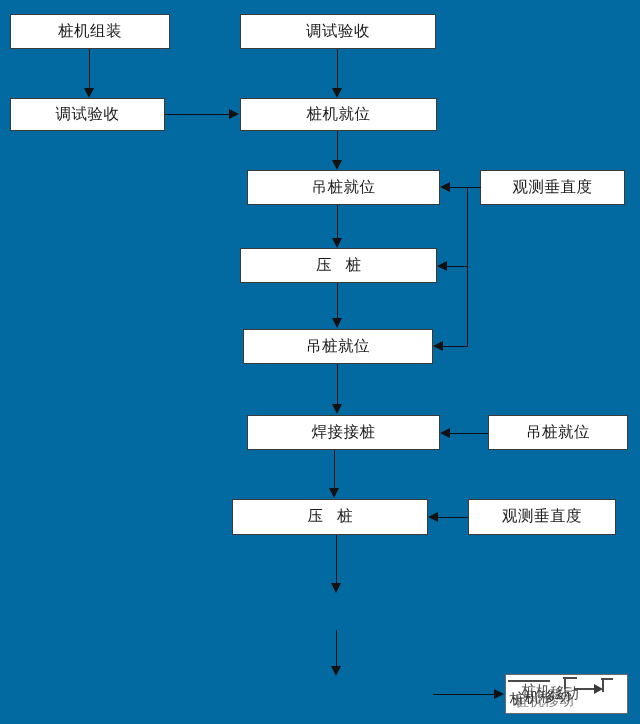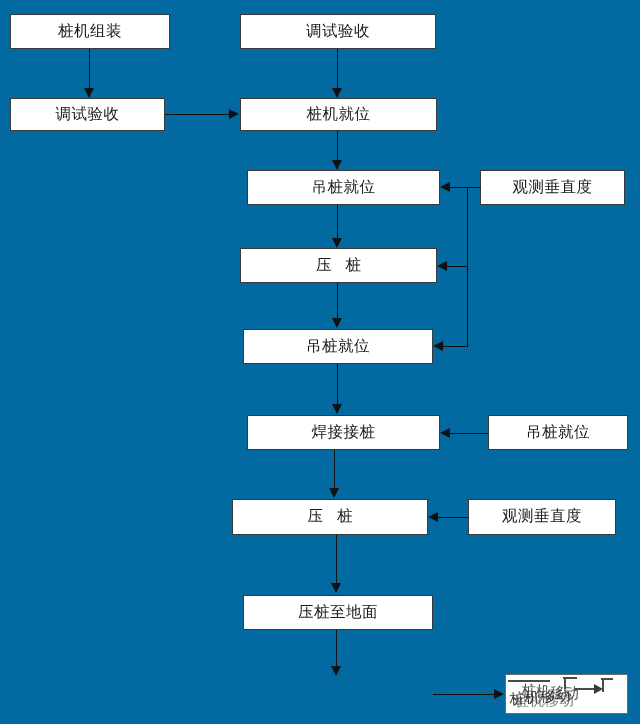--- a/index.html
+++ b/index.html
@@ -191,23 +191,20 @@
   <div class="node" style="left:468px; top:499px; width:148px; height:36px;">
     <span>观测垂直度</span>
   </div>
 
   <div class="hline" style="left:438px; top:517px; width:30px;"></div>
   <div class="arrow-left" style="left:428px; top:511.5px;"></div>
 
   <div class="vline" style="left:336px; top:535px; height:50px;"></div>
   <div class="arrow-down" style="left:330.5px; top:583px;"></div>
 
-  <div class="node" style="left:243px; top:595px; width:190px; height:35px;">
-    <span>压桩至地面</span>
-  </div>
 
   <div class="vline" style="left:336px; top:630px; height:40px;"></div>
   <div class="arrow-down" style="left:330.5px; top:666px;"></div>
 
 
   <div class="hline" style="left:433px; top:694px; width:62px;"></div>
   <div class="arrow-right" style="left:494px; top:688.5px;"></div>
 
   <div class="artifact" style="left:505px; top:674px; width:123px; height:40px;">
     <span class="ghost g1">桩机移动</span>

